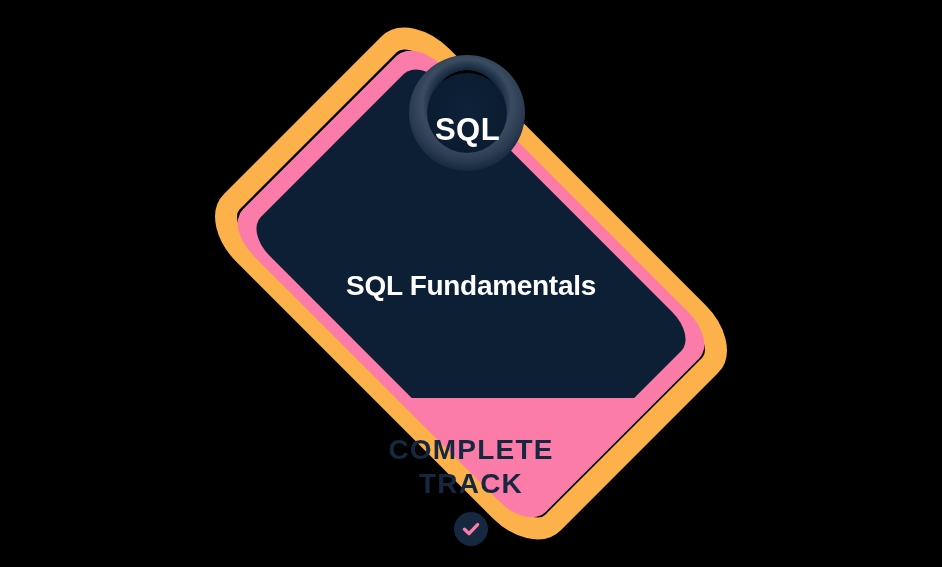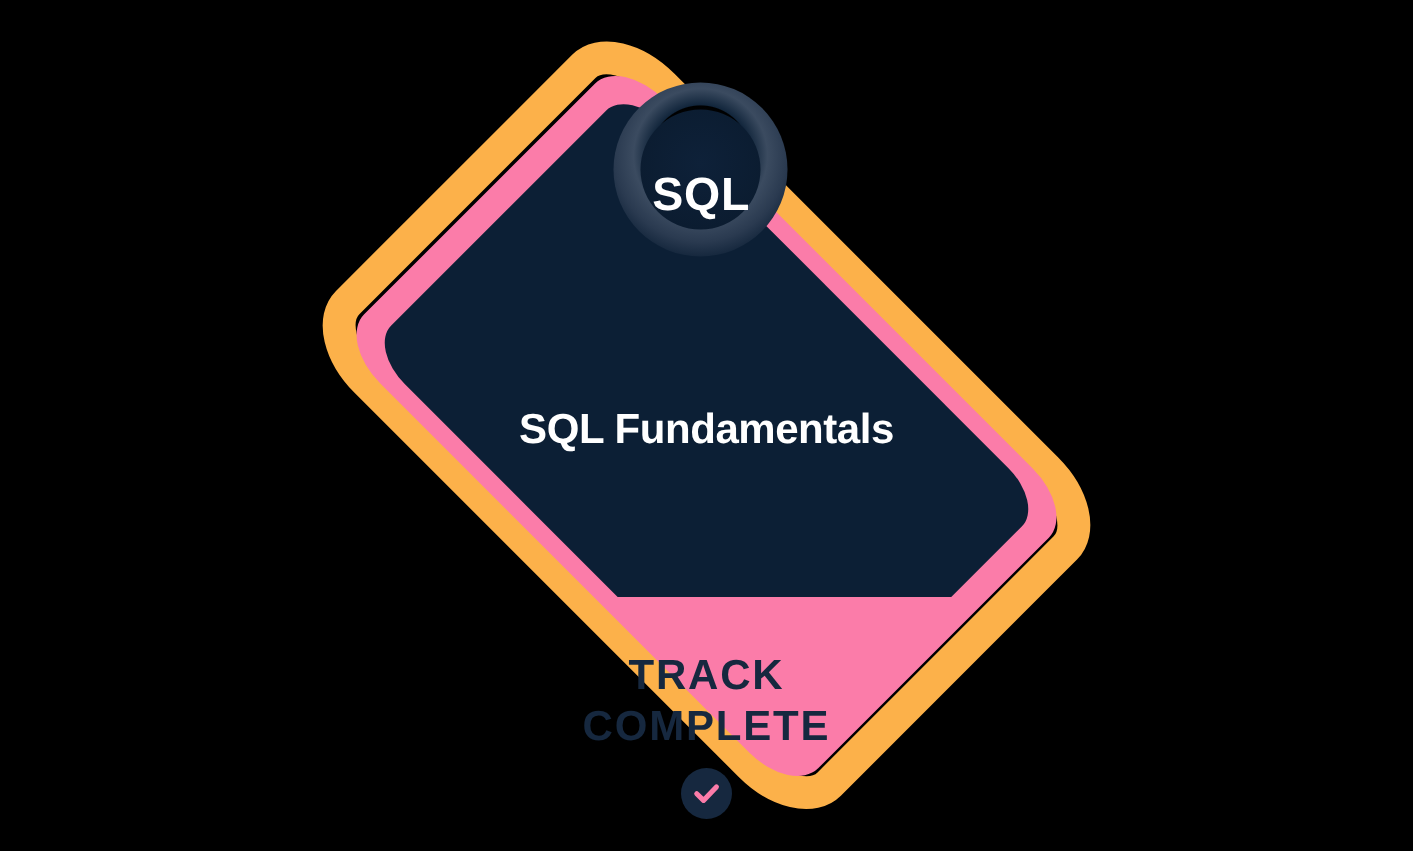--- a/index.html
+++ b/index.html
@@ -142,22 +142,22 @@
 
   <div class="overlay">
 
     <div id="sql-emblem">
       <span id="sql-emblem-label">SQL</span>
     </div>
 
     <div id="track-title">SQL Fundamentals</div>
 
     <div id="status-block">
+      <div class="status-line">COMPLETE</div>
       <div class="status-line">TRACK</div>
-      <div class="status-line">COMPLETE</div>
       <div id="status-check-wrap">
         <svg id="status-check-icon" viewBox="0 0 34 34">
           <circle cx="17" cy="17" r="17" fill="#16283F"></circle>
           <path d="M10.5 17.2 L15 21.6 L23.6 12.6" fill="none" stroke="#FB7CA9" stroke-width="3.4" stroke-linecap="round" stroke-linejoin="round"></path>
         </svg>
       </div>
     </div>
 
   </div>
 </div>

